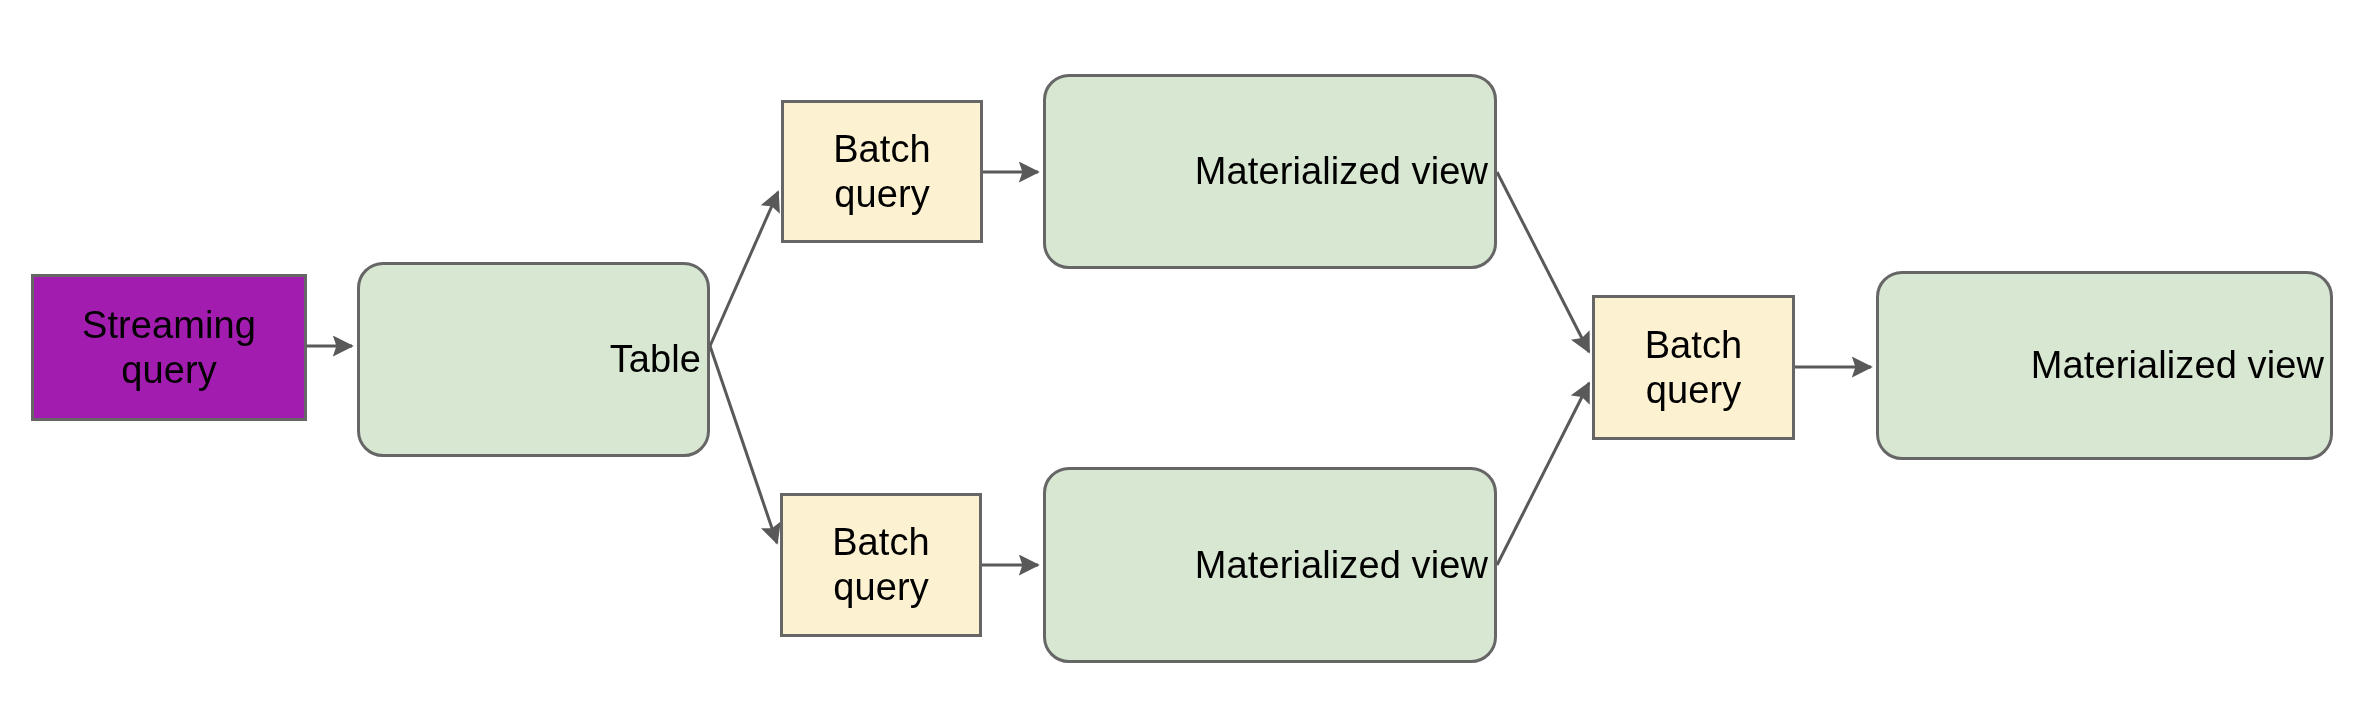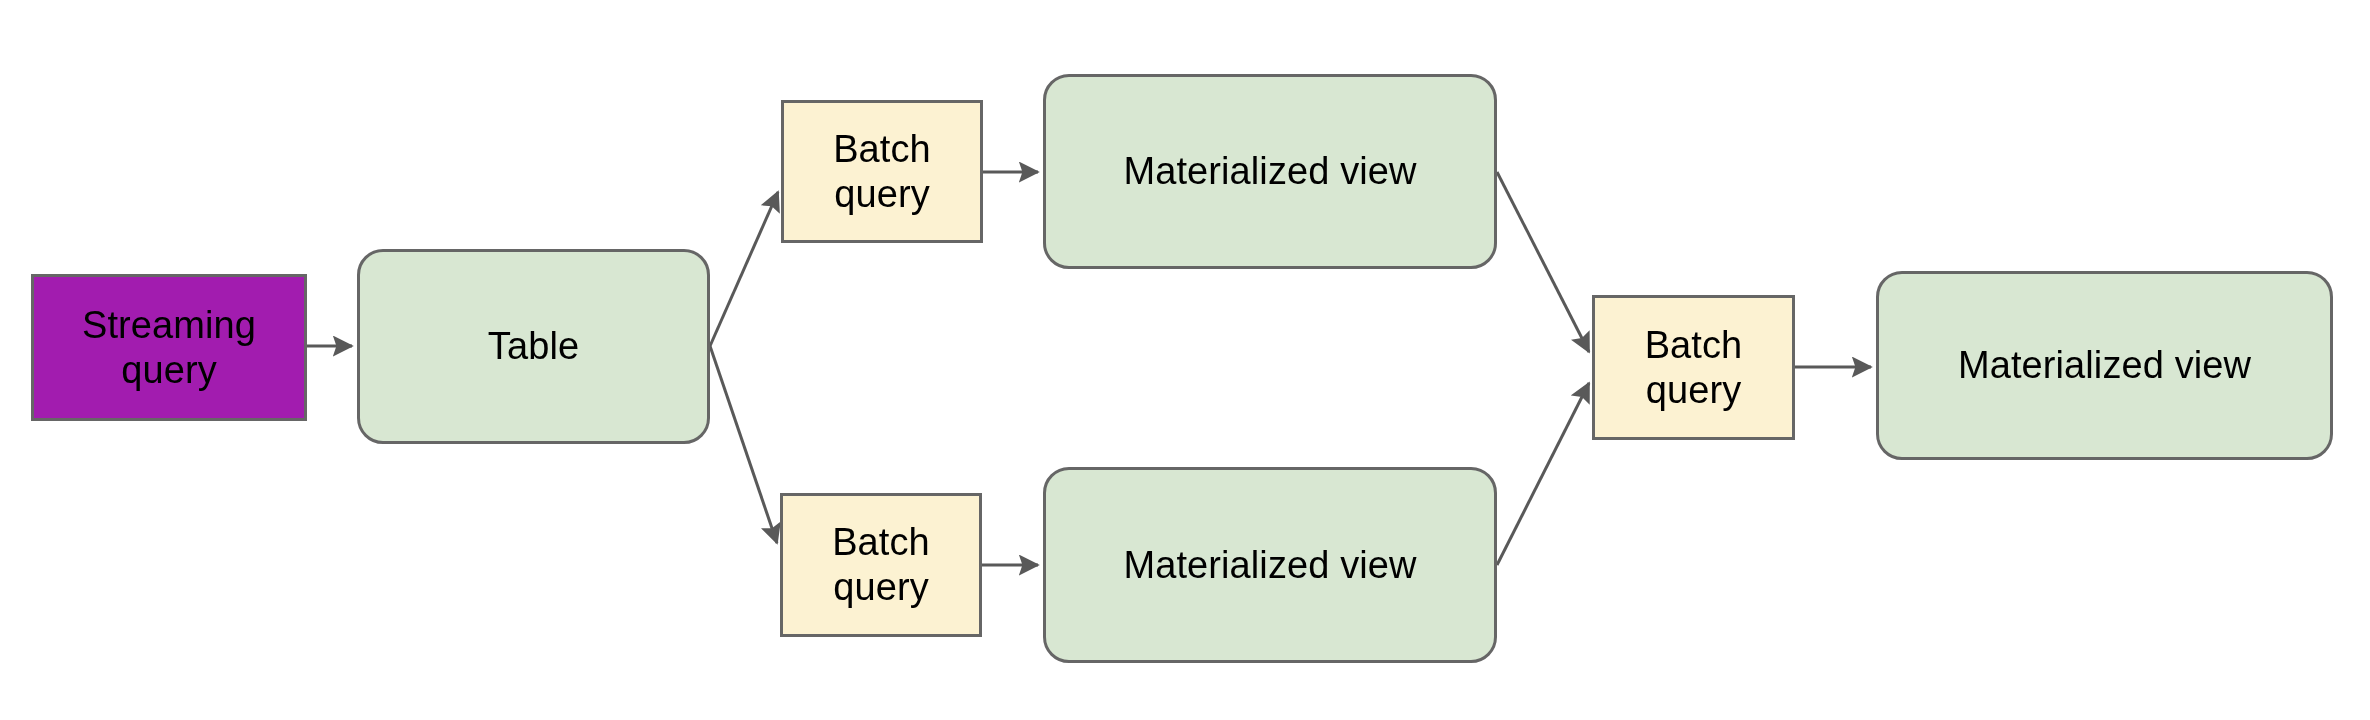--- a/index.html
+++ b/index.html
@@ -42,20 +42,21 @@
     z-index: 2;
   }
   .node.query {
     background: #fcf2d2;
     border-radius: 0;
     align-items: center;
   }
   .node.store {
     background: #d8e7d2;
     border-radius: 26px;
+    justify-content: flex-end;
   }
   .node-label {
     display: block;
     padding: 0 6px;
   }
 </style>
 </head>
 <body>
 
 <div id="canvas">
@@ -76,21 +77,21 @@
         <line x1="1497" y1="565" x2="1589" y2="383" stroke="#595959" stroke-width="3" marker-end="url(#arrowhead)"></line>
         <line x1="1795" y1="367" x2="1871" y2="367" stroke="#595959" stroke-width="3" marker-end="url(#arrowhead)"></line>
       </g>
   </svg>
 
   <div class="node query" style="left: 31px; top: 274px; width: 276px; height: 147px; background: #a21caf; border-color: rgb(102, 102, 102); color: rgb(0, 0, 0); border-radius: 0px;">
     <span class="node-label">Streaming
 query</span>
   </div>
 
-  <div class="node store" style="left: 357px; top: 249px; width: 353px; height: 195px; background: rgb(216, 231, 210); border-color: rgb(102, 102, 102); color: rgb(0, 0, 0); border-radius: 26px;">
+  <div class="node store" style="left: 357px; top: 262px; width: 353px; height: 195px; background: rgb(216, 231, 210); border-color: rgb(102, 102, 102); color: rgb(0, 0, 0); border-radius: 26px;">
     <span class="node-label">Table</span>
   </div>
 
   <div class="node query" style="left: 781px; top: 100px; width: 202px; height: 143px; background: rgb(252, 242, 210); border-color: rgb(102, 102, 102); color: rgb(0, 0, 0); border-radius: 0px;">
     <span class="node-label">Batch
 query</span>
   </div>
 
   <div class="node store" style="left: 1043px; top: 74px; width: 454px; height: 195px; background: rgb(216, 231, 210); border-color: rgb(102, 102, 102); color: rgb(0, 0, 0); border-radius: 26px;">
     <span class="node-label">Materialized view</span>

